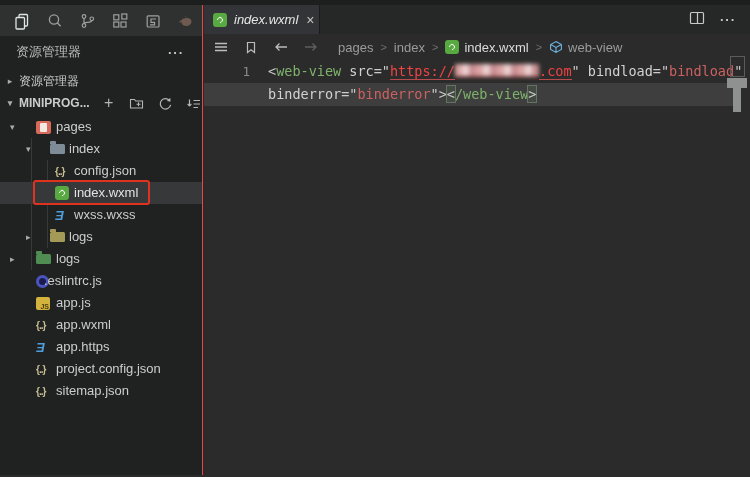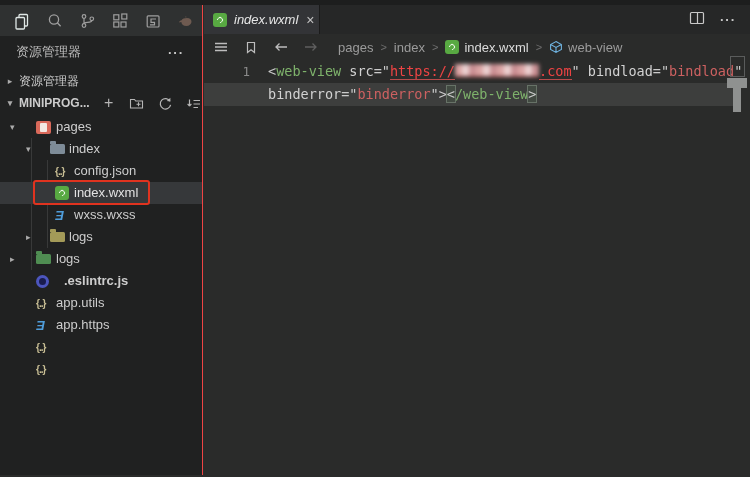--- a/index.html
+++ b/index.html
@@ -255,43 +255,53 @@
             <span class="fold utils"></span>
           </span>
           <span class="row-label" style="left: 56px;">logs</span>
         </div>
         <div class="tree-row">
           <span class="row-icon" style="left: 36px;">
             <span class="fi fi-eslint">
               <i></i>
             </span>
           </span>
-          <span class="row-label" style="left: 64px; font-weight: bold;">.eslintrc.js</span>
+          <span class="row-label" style="left: 44px;">.eslintrc.js</span>
+        </div>
+        <div class="tree-row">
+          <span class="row-icon" style="left: 36px;">
+            <span class="fi fi-js">
+              <i>JS</i>
+            </span>
+          </span>
+          <span class="row-label" style="left: 56px;">app.js</span>
         </div>
         <div class="tree-row">
           <span class="row-icon" style="left: 36px;">
             <span class="fi fi-json">{..}</span>
           </span>
-          <span class="row-label" style="left: 56px;">app.utils</span>
+          <span class="row-label" style="left: 56px;">app.wxml</span>
         </div>
         <div class="tree-row">
           <span class="row-icon" style="left: 36px;">
             <span class="fi fi-wxss">Ǝ</span>
           </span>
           <span class="row-label" style="left: 56px;">app.https</span>
         </div>
         <div class="tree-row">
           <span class="row-icon" style="left: 36px;">
             <span class="fi fi-json">{..}</span>
           </span>
+          <span class="row-label" style="left: 56px;">project.config.json</span>
         </div>
         <div class="tree-row">
           <span class="row-icon" style="left: 36px;">
             <span class="fi fi-json">{..}</span>
           </span>
+          <span class="row-label" style="left: 56px;">sitemap.json</span>
         </div>
       </div>
   </div>
 
   <div class="editor-col">
     <div class="tab-bar">
       <div class="tab">
         <span class="fi fi-wxml">
             <i></i>
           </span>

